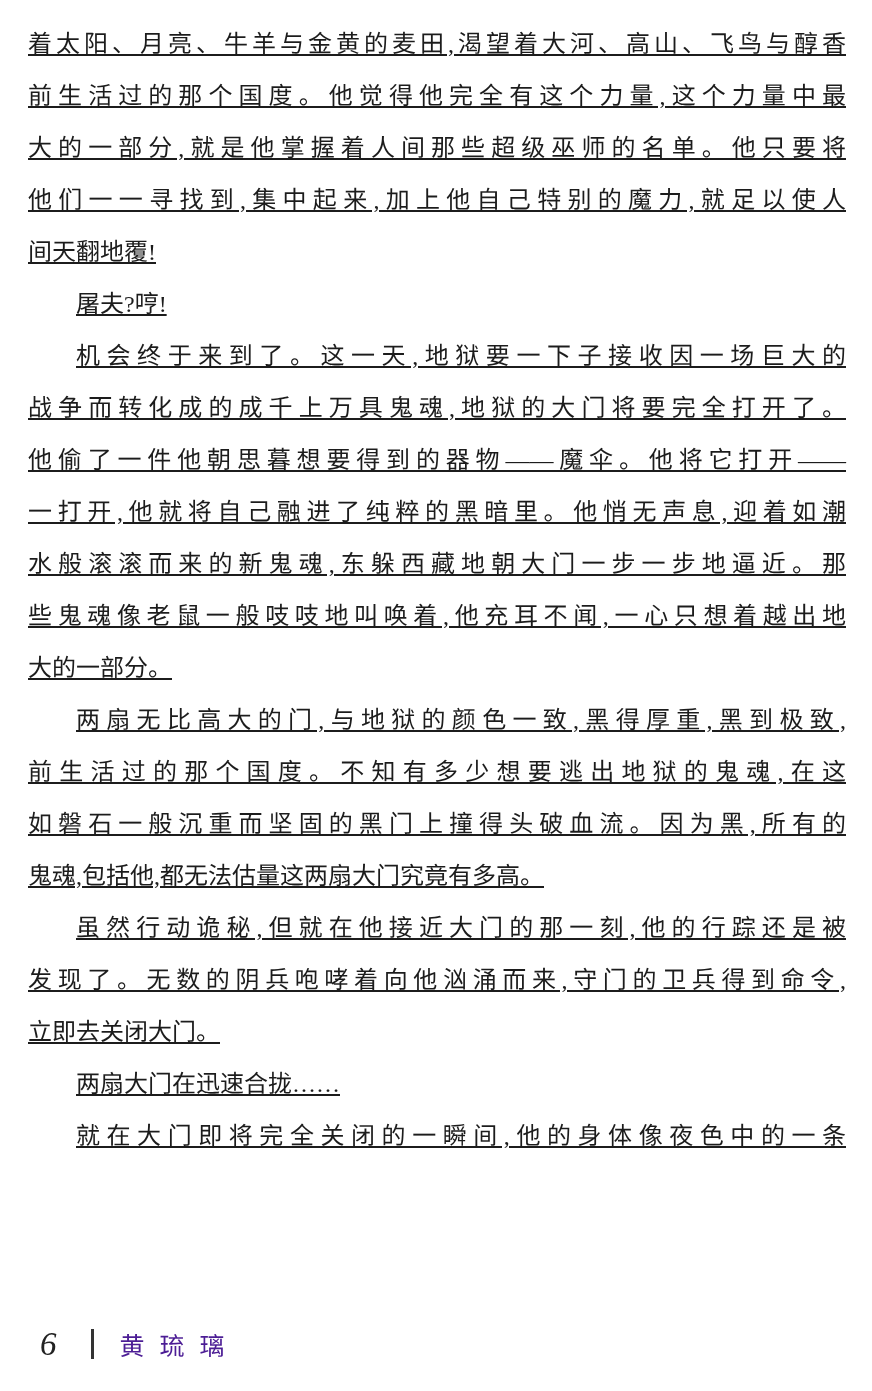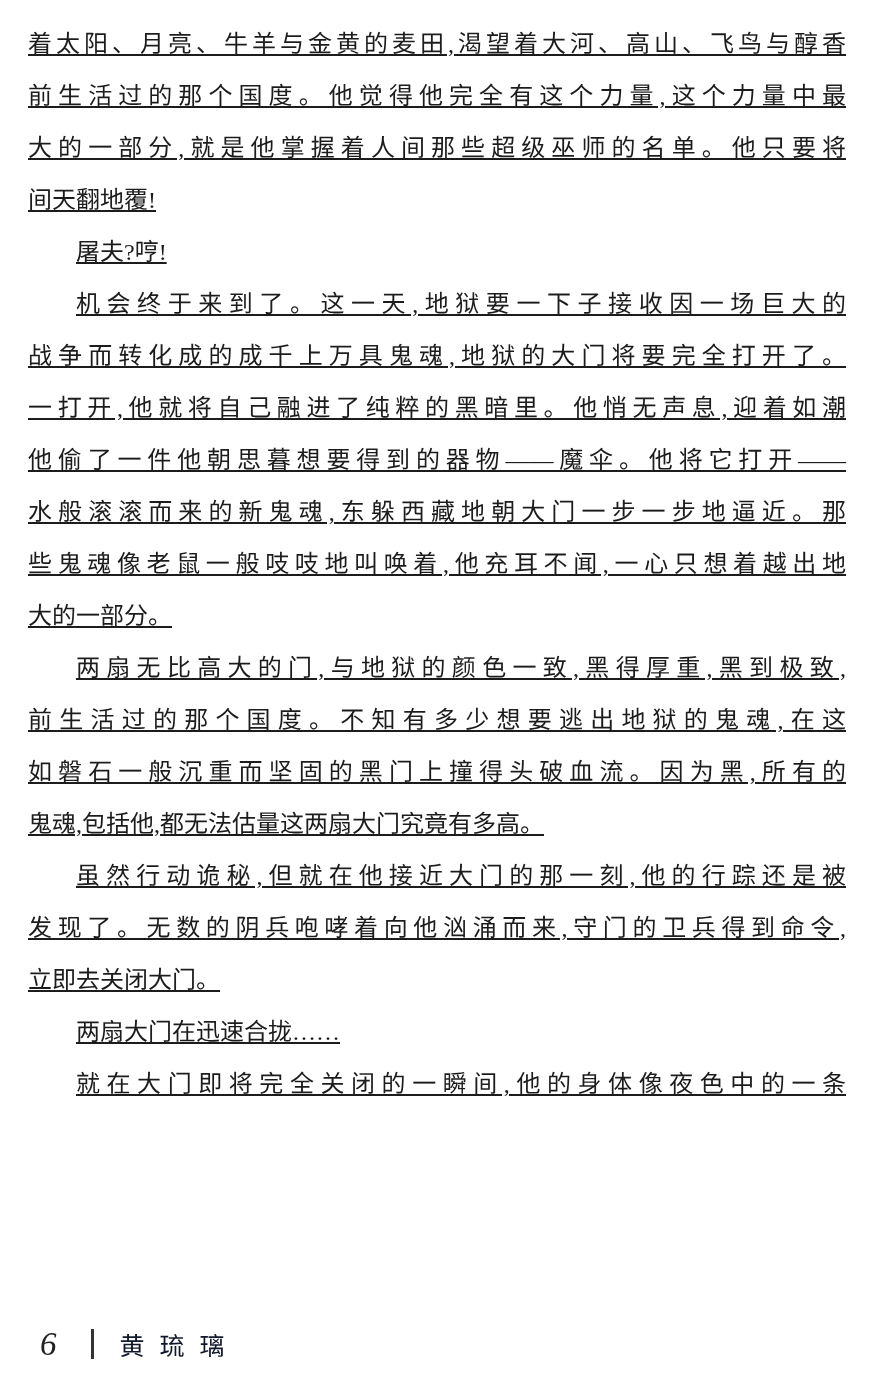--- a/index.html
+++ b/index.html
@@ -55,39 +55,40 @@
     display: inline-block;
     width: 3px;
     height: 30px;
     background: #333333;
     margin-left: 34px;
     margin-right: 26px;
   }
   .book-title {
     font-size: 25px;
     letter-spacing: 15px;
-    color: #0f172a;
+    color: #4c1d95;
   }
 </style>
 </head>
 <body>
 
 <div class="page">
 
   <div class="text-block">
 
   <div class="line justify">着太阳、月亮、牛羊与金黄的麦田,渴望着大河、高山、飞鸟与醇香</div>
       <div class="line justify">前生活过的那个国度。他觉得他完全有这个力量,这个力量中最</div>
       <div class="line justify">大的一部分,就是他掌握着人间那些超级巫师的名单。他只要将</div>
+      <div class="line justify">他们一一寻找到,集中起来,加上他自己特别的魔力,就足以使人</div>
       <div class="line">间天翻地覆!</div>
       <div class="line indent">屠夫?哼!</div>
       <div class="line indent justify">机会终于来到了。这一天,地狱要一下子接收因一场巨大的</div>
       <div class="line justify">战争而转化成的成千上万具鬼魂,地狱的大门将要完全打开了。</div>
+      <div class="line justify">他偷了一件他朝思暮想要得到的器物——魔伞。他将它打开——</div>
       <div class="line justify">一打开,他就将自己融进了纯粹的黑暗里。他悄无声息,迎着如潮</div>
-      <div class="line justify">他偷了一件他朝思暮想要得到的器物——魔伞。他将它打开——</div>
       <div class="line justify">水般滚滚而来的新鬼魂,东躲西藏地朝大门一步一步地逼近。那</div>
       <div class="line justify">些鬼魂像老鼠一般吱吱地叫唤着,他充耳不闻,一心只想着越出地</div>
       <div class="line">大的一部分。</div>
       <div class="line indent justify">两扇无比高大的门,与地狱的颜色一致,黑得厚重,黑到极致,</div>
       <div class="line justify">前生活过的那个国度。不知有多少想要逃出地狱的鬼魂,在这</div>
       <div class="line justify">如磐石一般沉重而坚固的黑门上撞得头破血流。因为黑,所有的</div>
       <div class="line">鬼魂,包括他,都无法估量这两扇大门究竟有多高。</div>
       <div class="line indent justify">虽然行动诡秘,但就在他接近大门的那一刻,他的行踪还是被</div>
       <div class="line justify">发现了。无数的阴兵咆哮着向他汹涌而来,守门的卫兵得到命令,</div>
       <div class="line">立即去关闭大门。</div>

